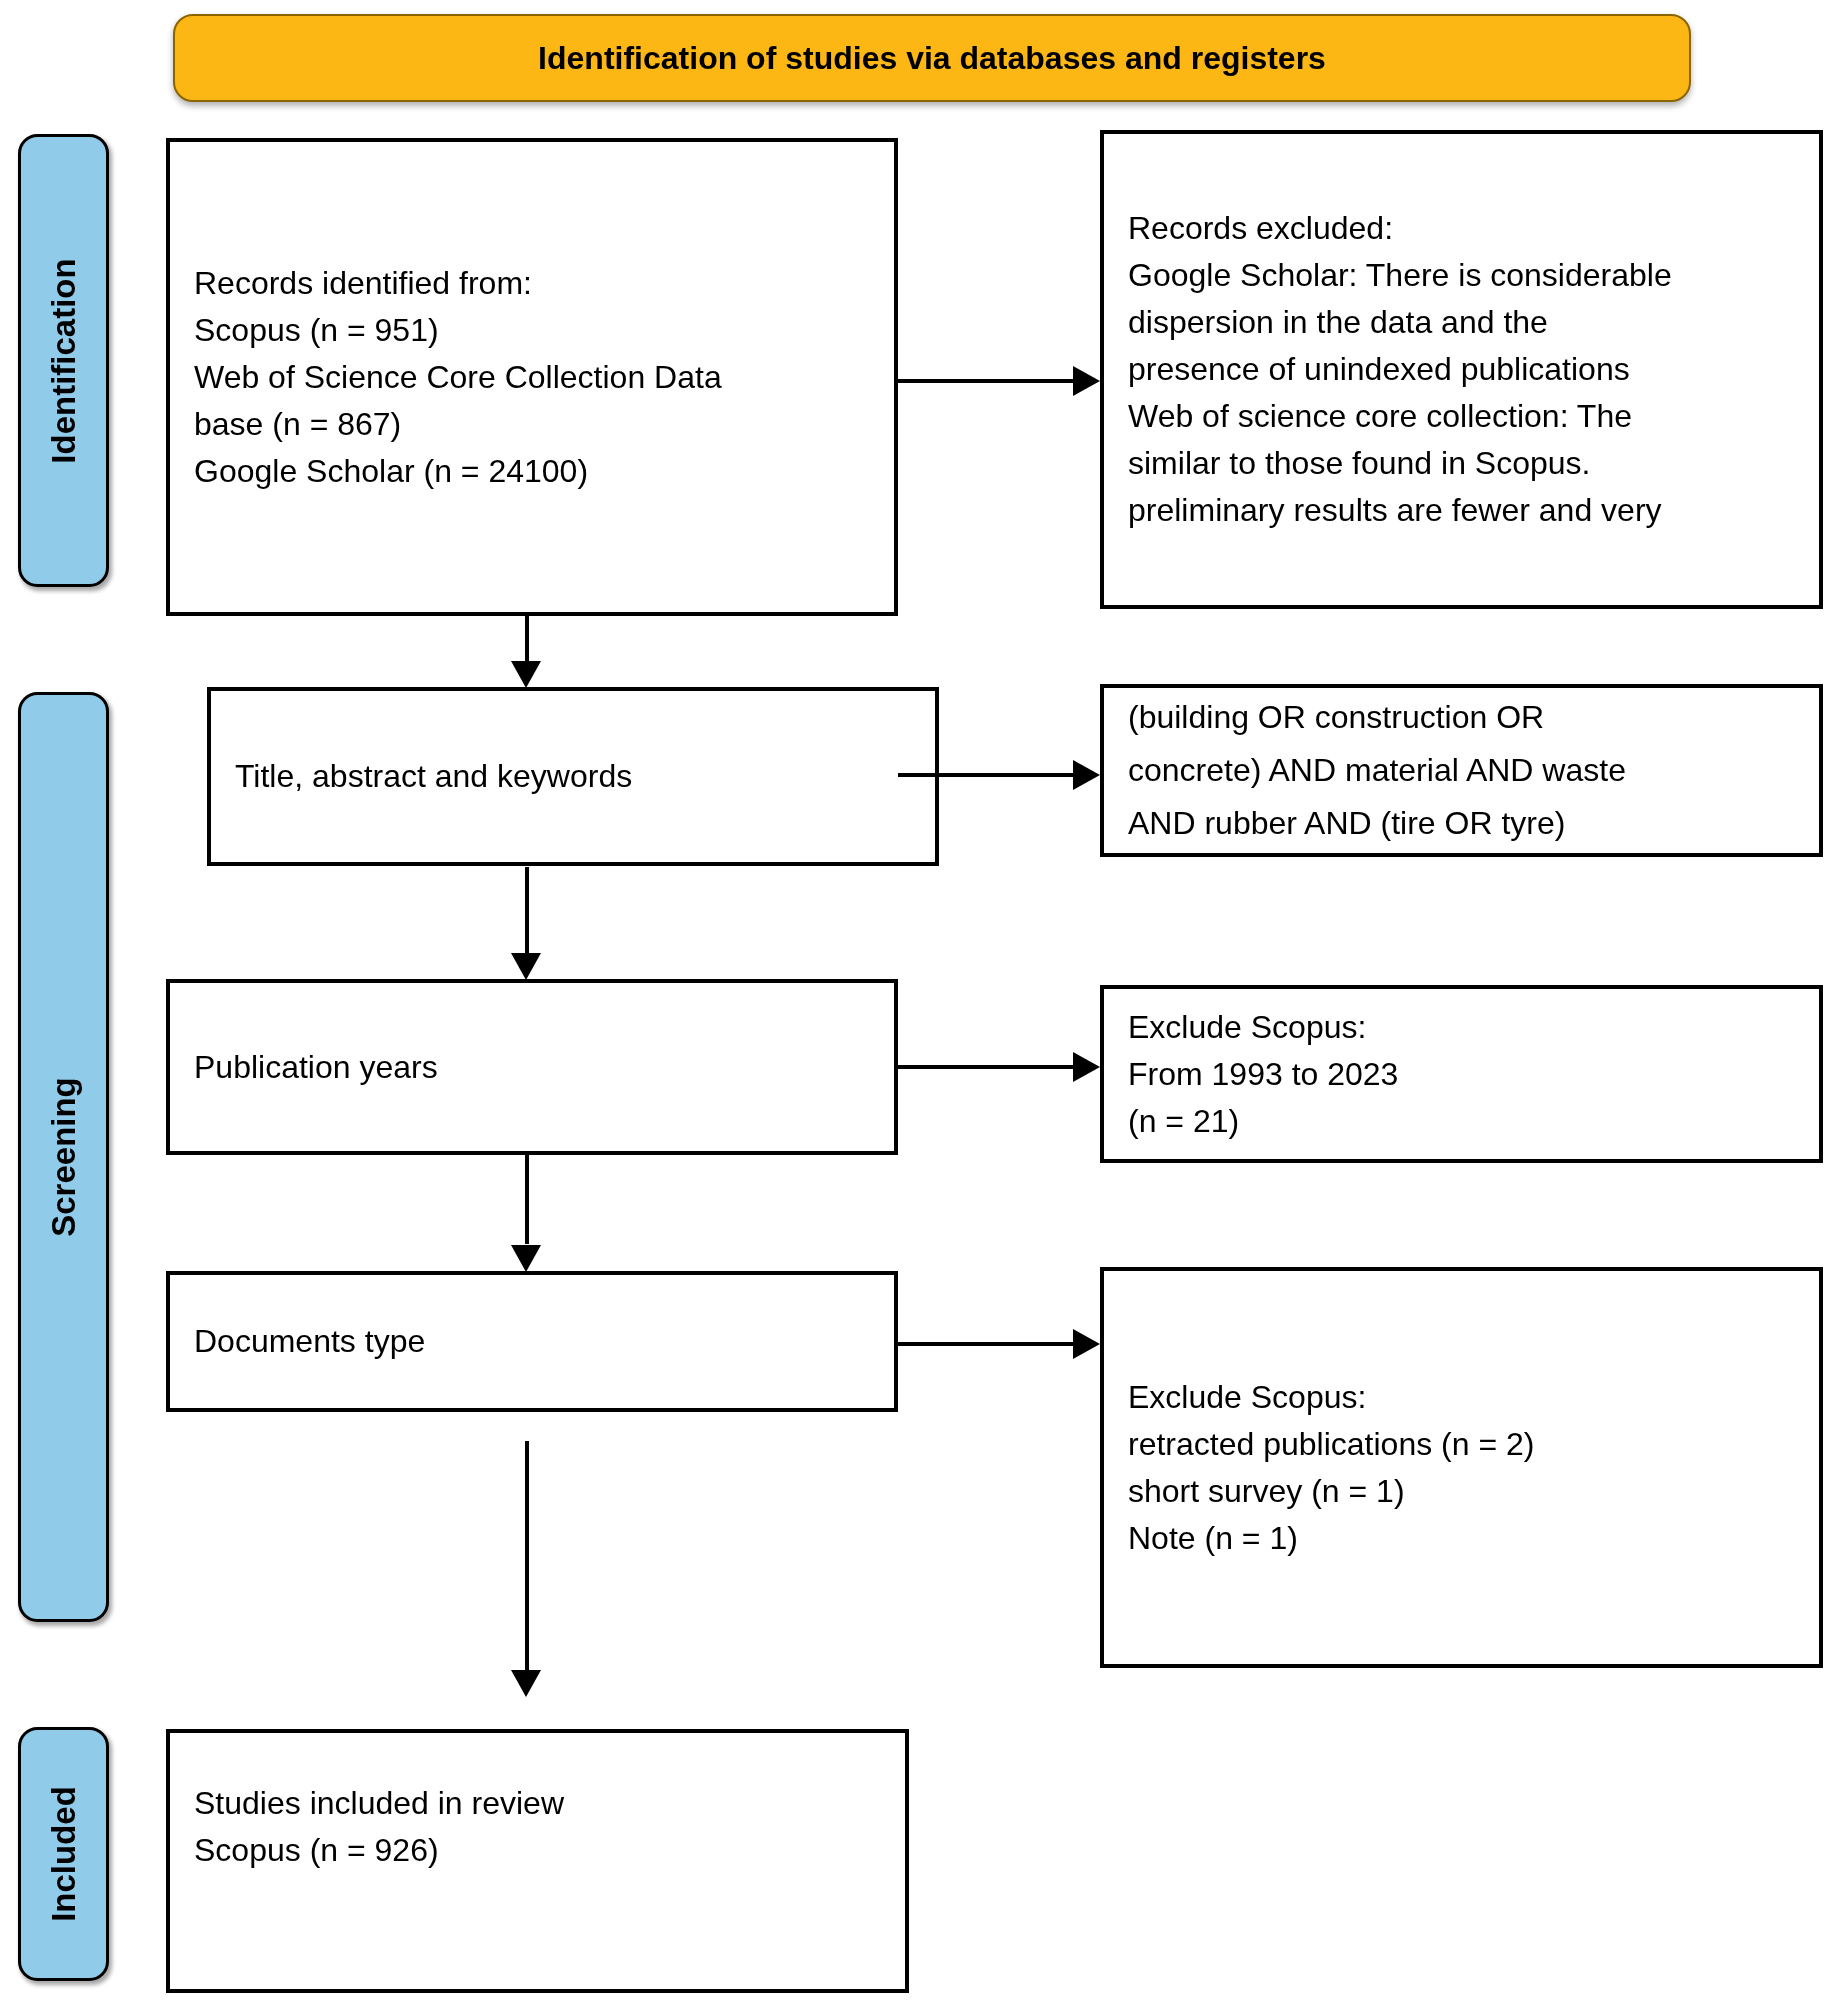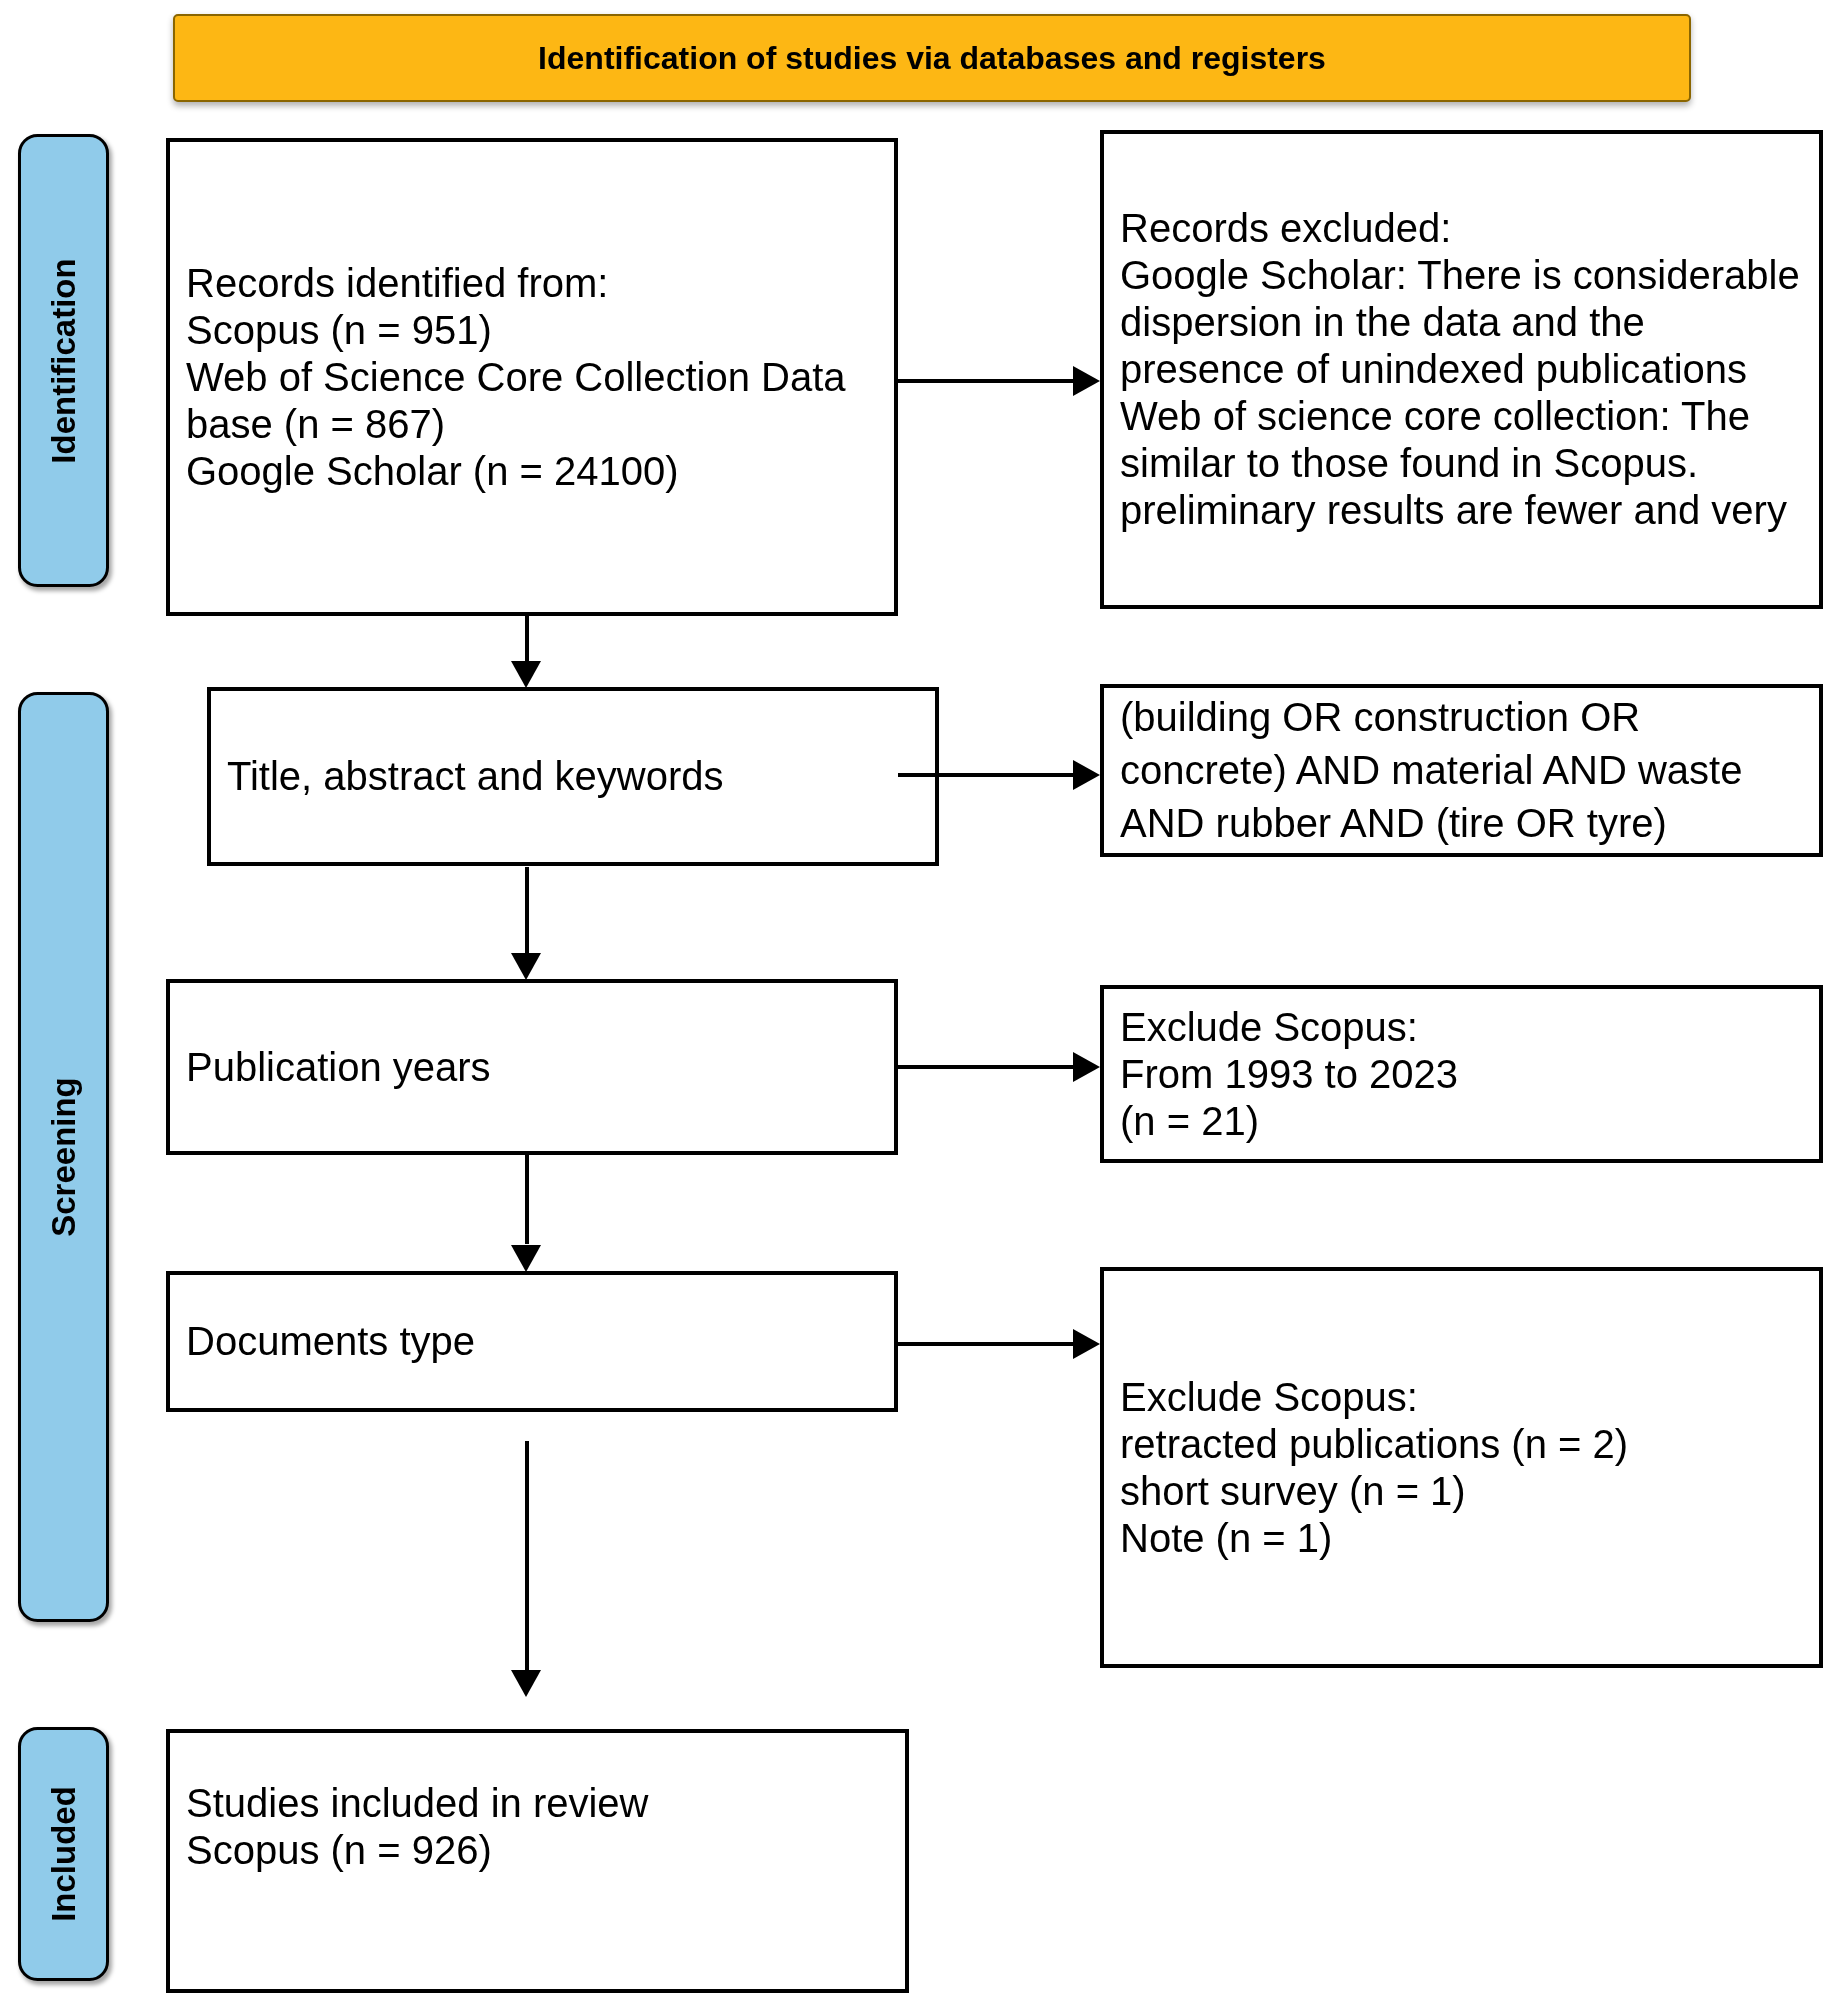--- a/index.html
+++ b/index.html
@@ -15,21 +15,21 @@
     font-family: "Liberation Sans", sans-serif;
     color: #000;
     overflow: hidden;
   }
   .banner {
     position: absolute;
     left: 173px; top: 14.3px;
     width: 1518px; height: 88px;
     background: #FDB714;
     border: 2.6px solid #8A6500;
-    border-radius: 5px;
+    border-radius: 20px;
     box-sizing: border-box;
     display: flex; align-items: center; justify-content: center;
     font-size: 32px; font-weight: bold;
     box-shadow: 0 3.9px 5.9px rgba(0,0,0,0.30);
   }
   .stage {
     position: absolute;
     left: 18px; width: 91px;
     background: #90CBEA;
     border: 3.9px solid #000;
@@ -43,22 +43,22 @@
     white-space: nowrap;
     font-weight: bold;
     font-size: 33px;
   }
   .box {
     position: absolute;
     background: #fff;
     border: 4.6px solid #000;
     box-sizing: border-box;
     display: flex; flex-direction: column; justify-content: center;
-    padding-left: 16px; padding-right: 16.3px;
-    font-size: 40px; line-height: 47px;
+    padding-left: 24px; padding-right: 16.3px;
+    font-size: 32px; line-height: 47px;
   }
   .box.top-align { justify-content: flex-start; padding-top: 47px; }
   .hline { position: absolute; height: 3.9px; background: #000; }
   .vline { position: absolute; width: 3.9px; background: #000; }
   .head-right {
     position: absolute; width: 0; height: 0;
     border-top: 15px solid transparent;
     border-bottom: 15px solid transparent;
     border-left: 27px solid #000;
   }

